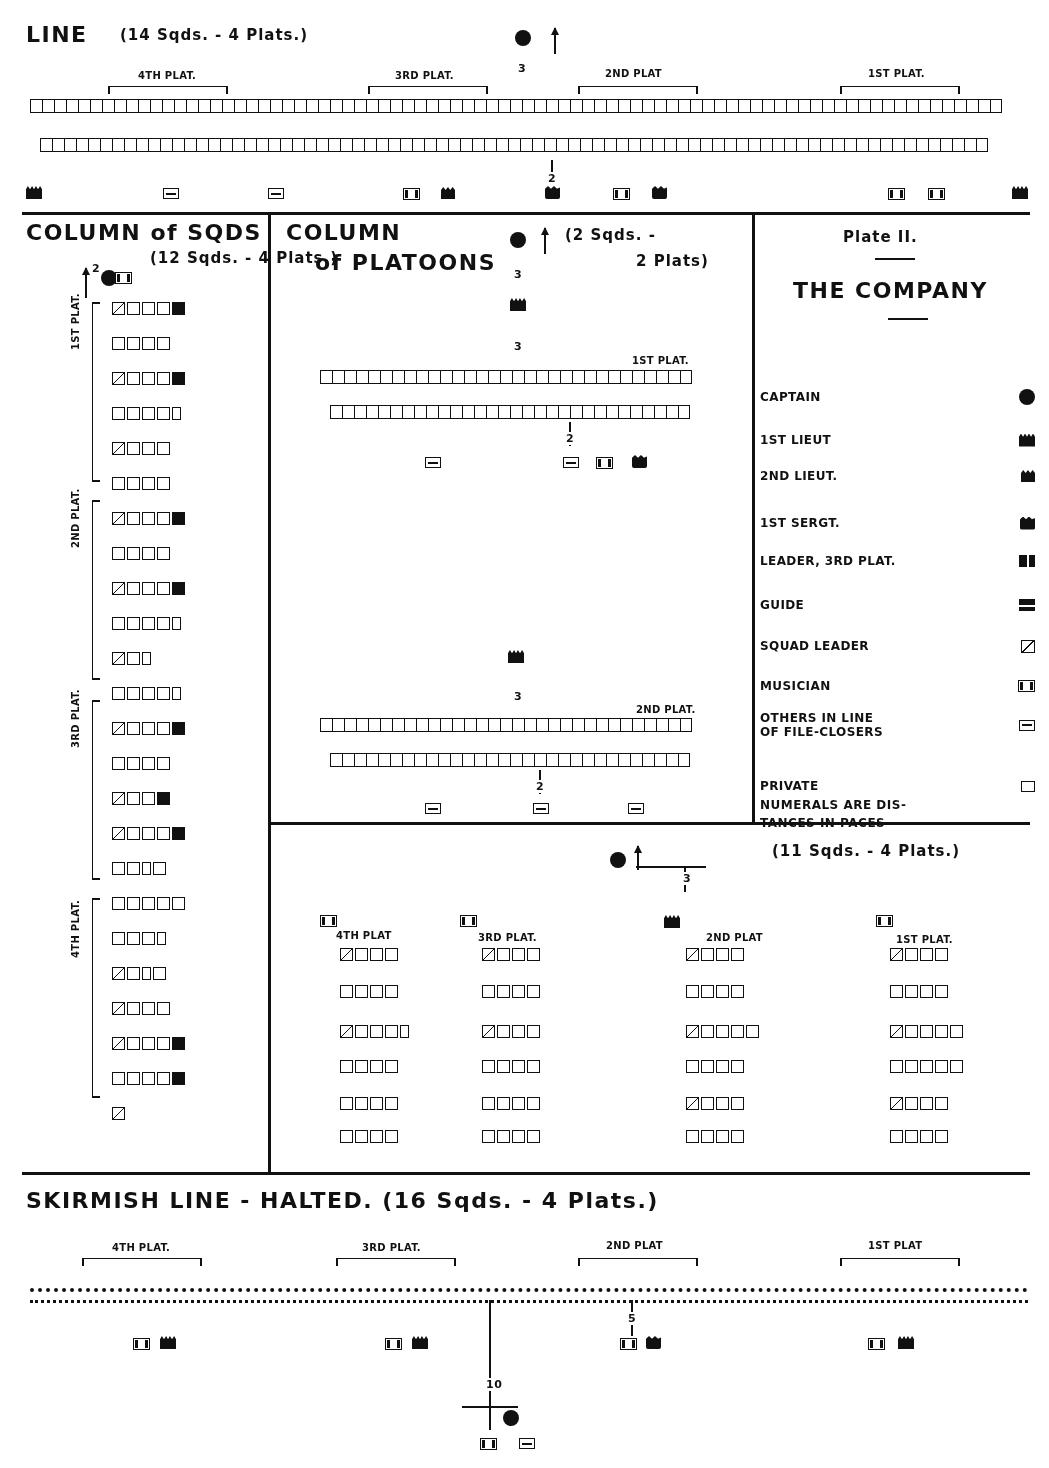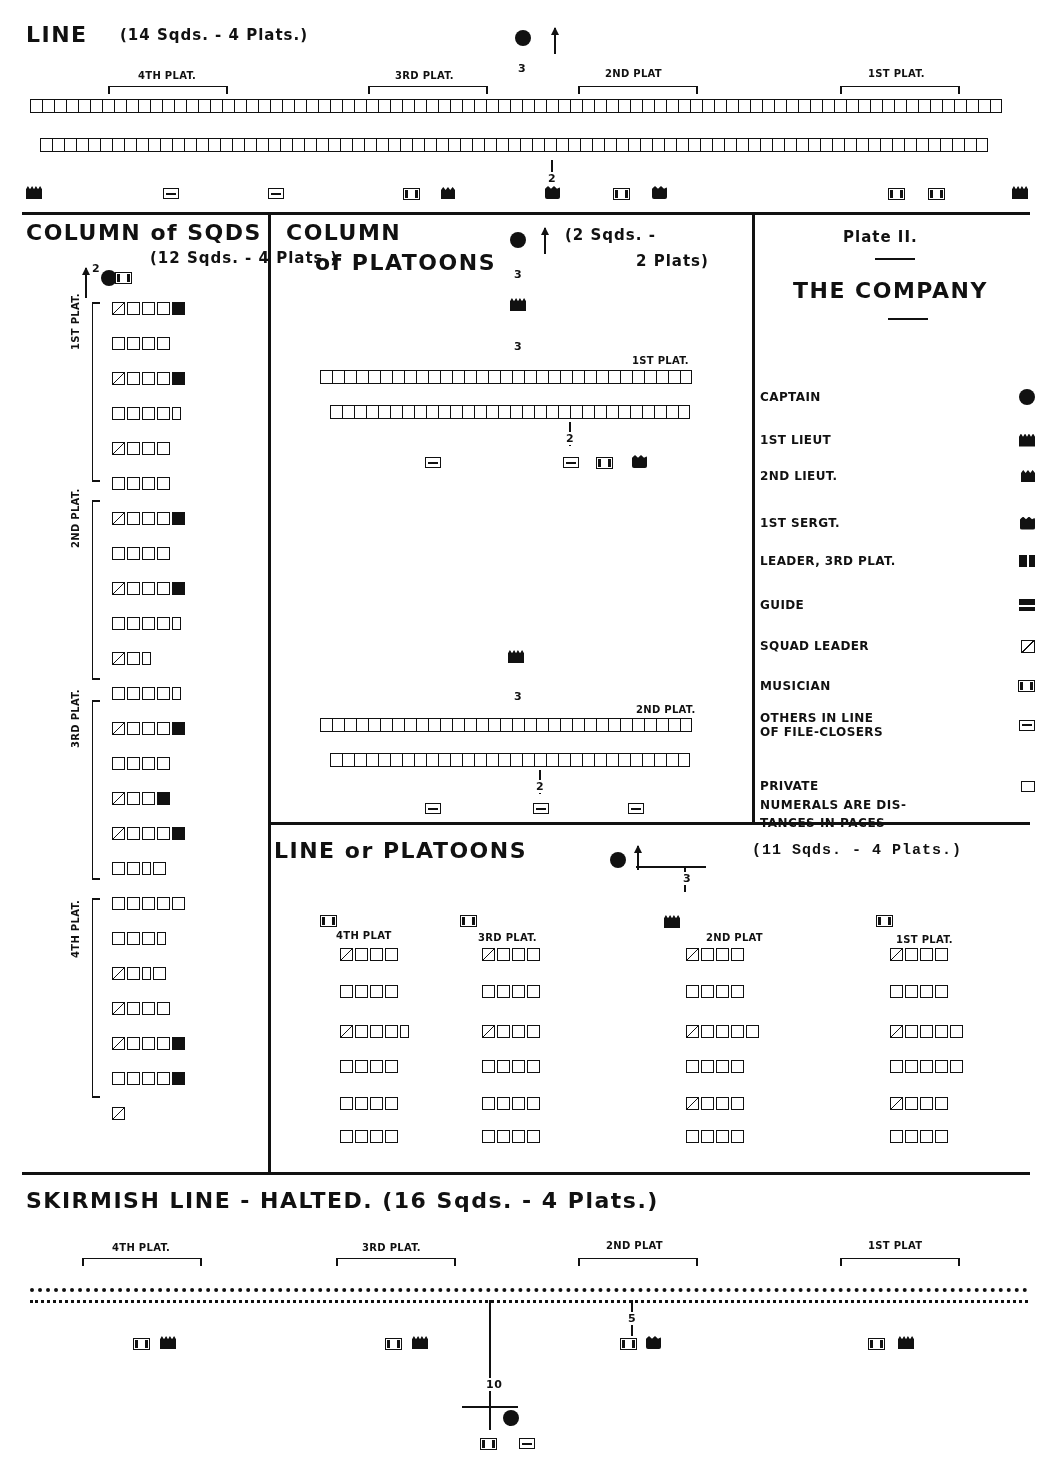--- a/index.html
+++ b/index.html
@@ -517,22 +517,21 @@
         <div>
           <div class="lg-label">PRIVATE</div>
         </div>
         <div class="sym sym-private"></div>
       </div>
     </div>
 
   <div class="lbl t-sm" style="left:760px;top:798px;">NUMERALS ARE DIS-</div>
   <div class="lbl t-sm" style="left:760px;top:816px;">TANCES IN PACES</div>
 
-  <div class="lbl t-big" style="left:274px;top:838px;">LINE or PLATOONS</div>
-  <div class="lbl t-mid" style="left:752px;top:842px;font-family:Liberation Mono, monospace;">(11 Sqds. - 4 Plats.)</div>
+  <div class="lbl t-mid" style="left:772px;top:842px;">(11 Sqds. - 4 Plats.)</div>
   <div class="sym sym-captain" style="position:absolute;left:610px;top:852px;"></div>
   <div class="arrow" style="left:634px;top:846px;height:24px;">
     <div class="head"></div>
       <div class="shaft"></div>
   </div>
   <div class="hline" style="left:636px;top:866px;width:70px;"></div>
   <div class="vline" style="left:684px;top:866px;height:26px;"></div>
   <div class="lbl t-num" style="left:681px;top:872px;background:#fff;padding:0 2px;">3</div>
 
   <div id="lop-grid"></div>

